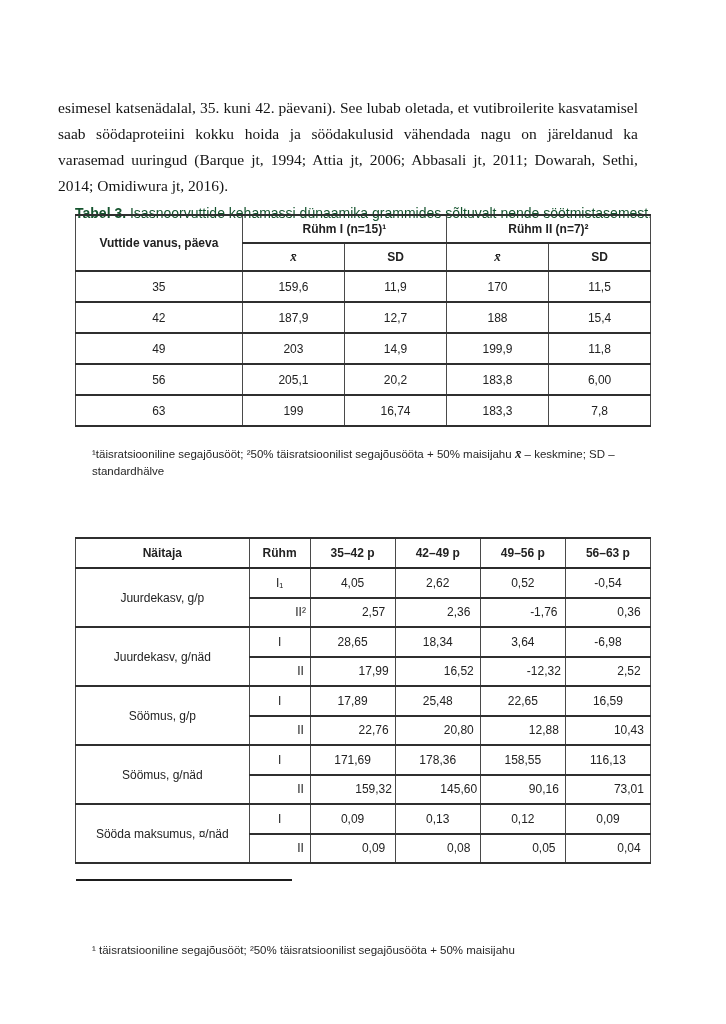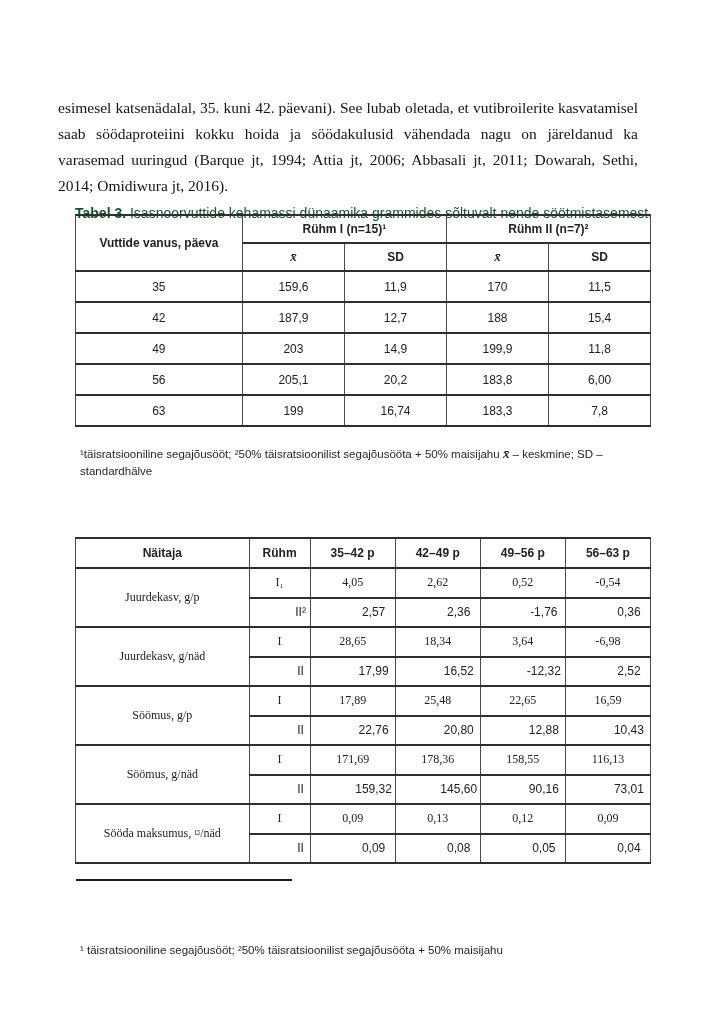--- a/index.html
+++ b/index.html
@@ -26,25 +26,25 @@
     padding:0 2px; overflow:hidden;
   }
   .t3 { top:214px; }
   .t3 tr.h1 td { height:26px; font-weight:700; }
   .t3 tr.h2 td { height:26px; font-weight:700; }
   .t3 tr.d td { height:29px; }
   .t4 { top:537px; }
   .t4 tr.h td { height:28px; font-weight:700; }
   .t4 tr.d td { height:27.5px; }
   .t4 tr.sub td { border-top:1.5px solid #4a4a4a;padding-left:44px; }
-  .t4 tr.gstart td { border-top:2.5px solid #2b2b2b;font-family:Liberation Serif, serif; }
+  .t4 tr.gstart td { border-top:2.5px solid #2b2b2b; }
   .t4 tr.h td { border-bottom:2.5px solid #2b2b2b; }
 
   .xbar { font-family:"Liberation Serif", serif; font-style:italic; font-weight:700; font-size:13px; }
-  .fn { position:absolute; left:80px; font-size:11.5px; line-height:17px; color:#262626; }
+  .fn { position:absolute; left:92px; font-size:11.5px; line-height:17px; color:#262626; }
   .fn3 { top:433px; width:556px; }
   .fn4 { top:930px; width:580px; }
   .fnsep { position:absolute; left:76px; top:879px; width:216px; height:0; border-top:2px solid #1d1d1d; }
 </style>
 </head>
 <body>
 
 <div class="page">
 
   <p class="para">esimesel katsenädalal, 35. kuni 42. päevani). See lubab oletada, et vutibroilerite kasvatamisel saab söödaproteiini kokku hoida ja söödakulusid vähendada nagu on järeldanud ka varasemad uuringud (Barque jt, 1994; Attia jt, 2006; Abbasali jt, 2011; Dowarah, Sethi, 2014; Omidiwura jt, 2016).</p>

